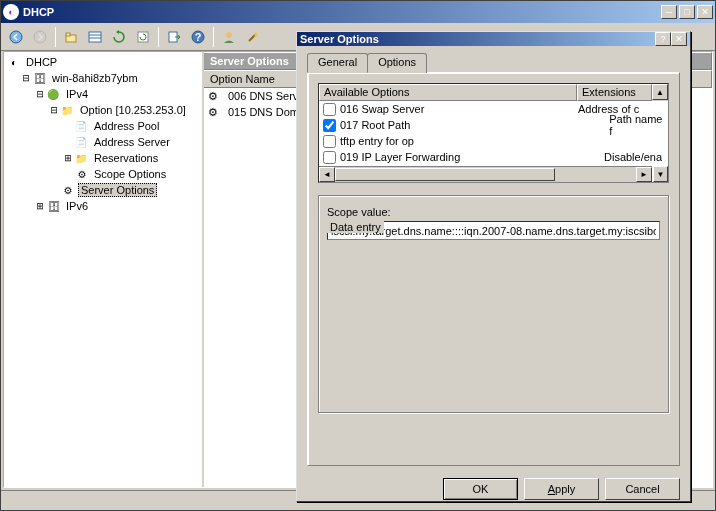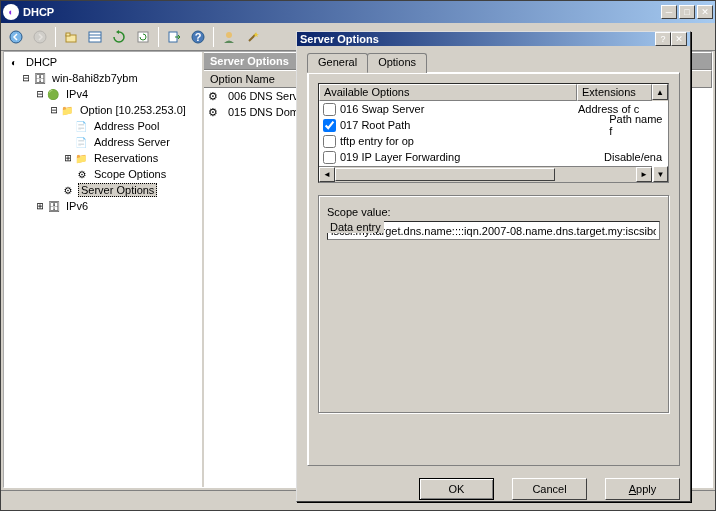--- a/index.html
+++ b/index.html
@@ -60,21 +60,21 @@
 .lv-row { display:flex; align-items:center; height:16px; }
 .lv-row input[type=checkbox] { margin: 0 4px; }
 .lv-scroll-h { height: 16px; background:#d4d0c8; border-top:1px solid #808080; position:relative;}
 .lv-scroll-btn { width:16px; height:15px; background:#d4d0c8; border:1px solid; border-color:#fff #404040 #404040 #fff; position:absolute; display:flex;align-items:center;justify-content:center;font-size:8px;}
 .lv-scroll-thumb { height:13px; background:#d4d0c8; border:1px solid; border-color:#fff #404040 #404040 #fff; position:absolute; top:1px;}
 .lv-scroll-v-btn { width:15px; height:16px; background:#d4d0c8; border:1px solid; border-color:#fff #404040 #404040 #fff; position:absolute; display:flex;align-items:center;justify-content:center;font-size:8px;}
 
 .dataentry-box { margin-top: 12px; height: 218px; }
 .string-input { width: 100%; height: 19px; background:#fff; border: 1px inset #808080; padding: 2px 3px; margin-top: 3px; font-size:11px;}
 
-.dlg-buttons { display:flex; justify-content:flex-end; gap: 18px; padding: 6px 10px 10px 10px; }
+.dlg-buttons { display:flex; justify-content:flex-end; gap: 6px; padding: 6px 10px 10px 10px; }
 .btn { width: 75px; height: 22px; background:#d4d0c8; border: 1px solid; border-color:#fff #404040 #404040 #fff; cursor:pointer; font-size:11px; }
 .btn.default { border: 1px solid #000; box-shadow: inset 1px 1px 0 #fff, inset -1px -1px 0 #808080; }
 
 .icon-svg { width:14px; height:14px; }
 </style>
 </head>
 <body>
 
 <div class="window">
   <div class="titlebar">
@@ -281,16 +281,16 @@
       <div class="groupbox dataentry-box">
         <span class="legend">Data entry</span>
         <div>Scope value:</div>
         <input class="string-input" type="text" value="iscsi:my.target.dns.name::::iqn.2007-08.name.dns.target.my:iscsiboot" style="">
       </div>
 
     </div>
   </div>
   <div class="dlg-buttons">
     <button class="btn default">OK</button>
+    <button class="btn"><u>A</u>pply</button>
     <button class="btn">Cancel</button>
-    <button class="btn"><u>A</u>pply</button>
   </div>
 </div>
 
 </body></html>

